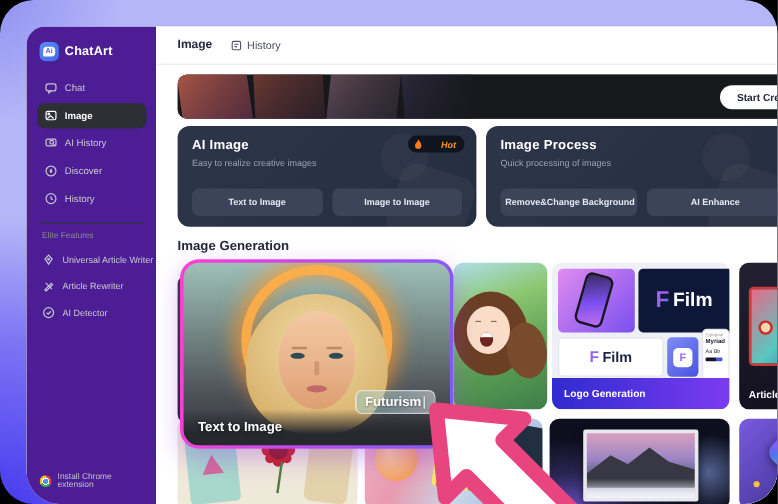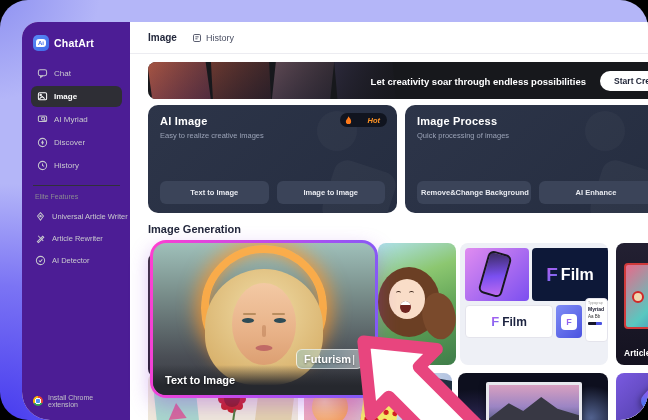--- a/index.html
+++ b/index.html
@@ -47,21 +47,21 @@
   .t1{left:2px;transform:rotate(-8deg);background:linear-gradient(150deg,#d86a4f,#7a3a58);}
   .t2{left:64px;transform:rotate(-3deg);background:linear-gradient(150deg,#b0543f,#40263a);}
   .t3{left:126px;transform:rotate(6deg);background:linear-gradient(150deg,#d89cae,#5b4a6e);}
   .t4{left:188px;transform:rotate(-5deg);background:linear-gradient(150deg,#7a6ab0,#2c2440);}
   .banner-fade{position:absolute;inset:0;background:linear-gradient(90deg,rgba(23,24,28,.25),#17181c 52%);}
   .banner-text{position:absolute;right:62px;top:50%;transform:translateY(-50%);color:#fff;
     font-size:9.5px;font-weight:bold;white-space:nowrap;}
   .banner-btn{position:absolute;right:-16px;top:50%;transform:translateY(-50%);background:#fff;color:#1d2235;
     font-size:8.5px;font-weight:bold;padding:5px 14px;border-radius:13px;border:none;white-space:nowrap;cursor:pointer;}
   
-  .cards-row{display:flex;gap:8px;margin-top:6px;height:108px;}
+  .cards-row{display:flex;gap:8px;margin-top:6px;height:84px;}
   .fcard{position:relative;border-radius:10px;padding:10px 12px;color:#fff;overflow:hidden;
     background:linear-gradient(135deg,#2d3549,#252d40);}
   .fcard.c1{flex:0 0 249px;}
   .fcard.c2{flex:1 0 260px;}
   .fcard-title{font-size:11px;font-weight:bold;letter-spacing:.2px;}
   .fcard-sub{font-size:7.5px;color:#9aa2b6;margin-top:4px;}
   .fbtns{position:absolute;left:12px;right:12px;bottom:9px;display:flex;gap:8px;}
   .fbtn{flex:1;background:#3b4459;color:#e8eaf0;font-size:7.5px;font-weight:bold;border:none;
     padding:7px 4px;border-radius:6px;text-align:center;cursor:pointer;white-space:nowrap;overflow:hidden;}
   .hot{position:absolute;top:8px;right:10px;background:#10141f;border-radius:9px;padding:2.5px 7px 2.5px 5px;
@@ -213,21 +213,21 @@
             <path d="M2.6 8.6 L5.6 6 L8.4 8.4"></path>
           </svg>
         <span>Image</span>
       </div>
       <div class="nav-item">
         <svg class="icon" width="11" height="11" viewBox="0 0 12 12" fill="none" stroke="#c6c7cd" stroke-width="1.1">
             <rect x="1.5" y="2.2" width="9" height="6" rx="1.2"></rect>
             <circle cx="6.6" cy="5" r="1.7"></circle>
             <path d="M7.8 6.2 L9.4 7.8"></path>
           </svg>
-        <span>AI Myriad</span>
+        <span>AI History</span>
       </div>
       <div class="nav-item">
         <svg class="icon" width="11" height="11" viewBox="0 0 12 12" fill="none" stroke="#c6c7cd" stroke-width="1.1">
             <circle cx="6" cy="6" r="4.5"></circle>
             <path d="M6 3.4 L7.3 6 L6 8.6 L4.7 6 Z" fill="#c6c7cd" stroke="none"></path>
           </svg>
         <span>Discover</span>
       </div>
       <div class="nav-item">
         <svg class="icon" width="11" height="11" viewBox="0 0 12 12" fill="none" stroke="#c6c7cd" stroke-width="1.1">
@@ -284,21 +284,20 @@
       </div>
 
       <div class="content">
 
         <div class="banner">
           <div class="thumb t1"></div>
           <div class="thumb t2"></div>
           <div class="thumb t3"></div>
           <div class="thumb t4"></div>
           <div class="banner-fade"></div>
-          <div class="banner-text">Let creativity soar through endless possibilities</div>
           <button class="banner-btn">Start Cre</button>
         </div>
 
         <div class="cards-row">
           <div class="fcard c1">
             <div class="wm1"></div>
             <div class="wm2"></div>
             <div class="fcard-title">AI Image</div>
             <div class="fcard-sub">Easy to realize creative images</div>
             <div class="hot">
@@ -358,20 +357,23 @@
               <div class="appic">
                   <span class="f-grad">F</span>
                 </div>
             </div>
             <div class="tile tl-spec">
               <div class="sp1">Typograp</div>
               <div class="sp2">Myriad</div>
               <div class="sp3">Aa Bb</div>
               <div class="spbar"></div>
             </div>
+            <div class="lg-bar">
+              <span class="lg-label">Logo Generation</span>
+            </div>
           </div>
 
           <div class="gcard article">
             <div class="art-img">
               <div class="art-dot" style="left:6px;top:26px;"></div>
 
             </div>
             <div class="art-label">Article</div>
           </div>
 

